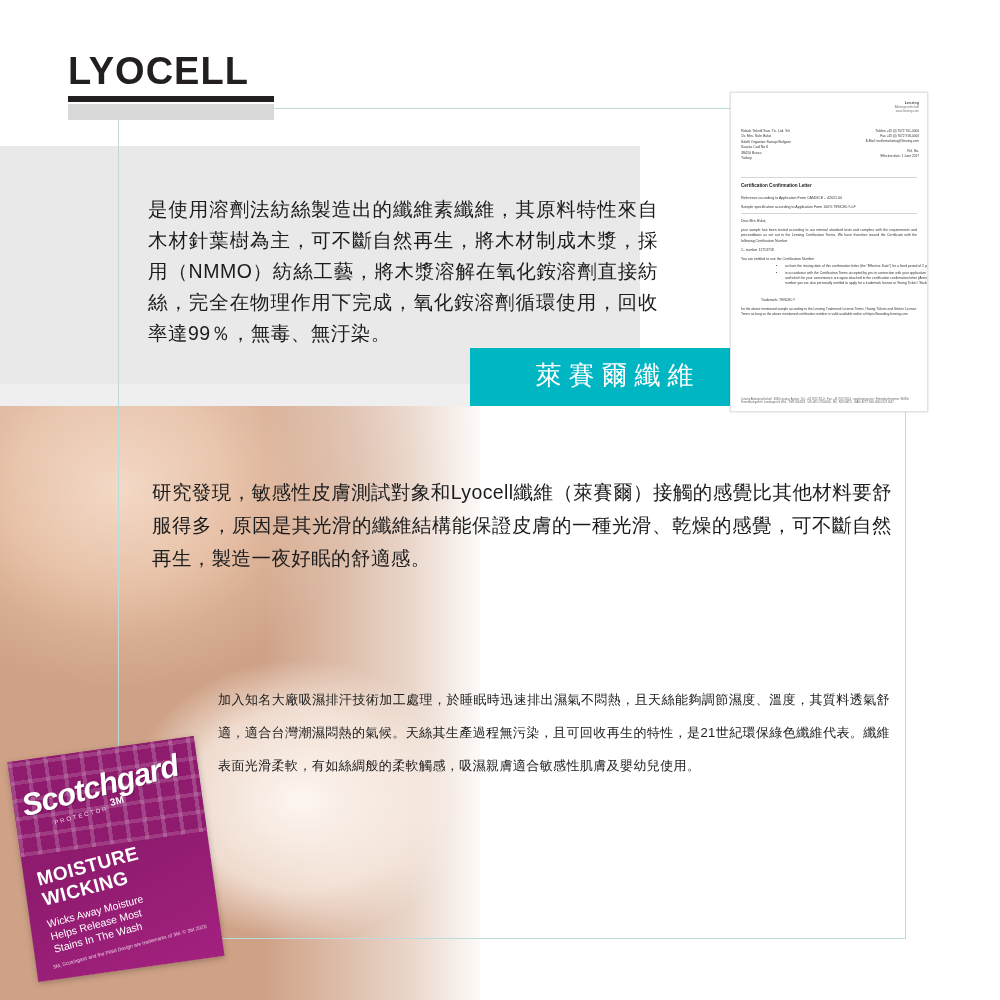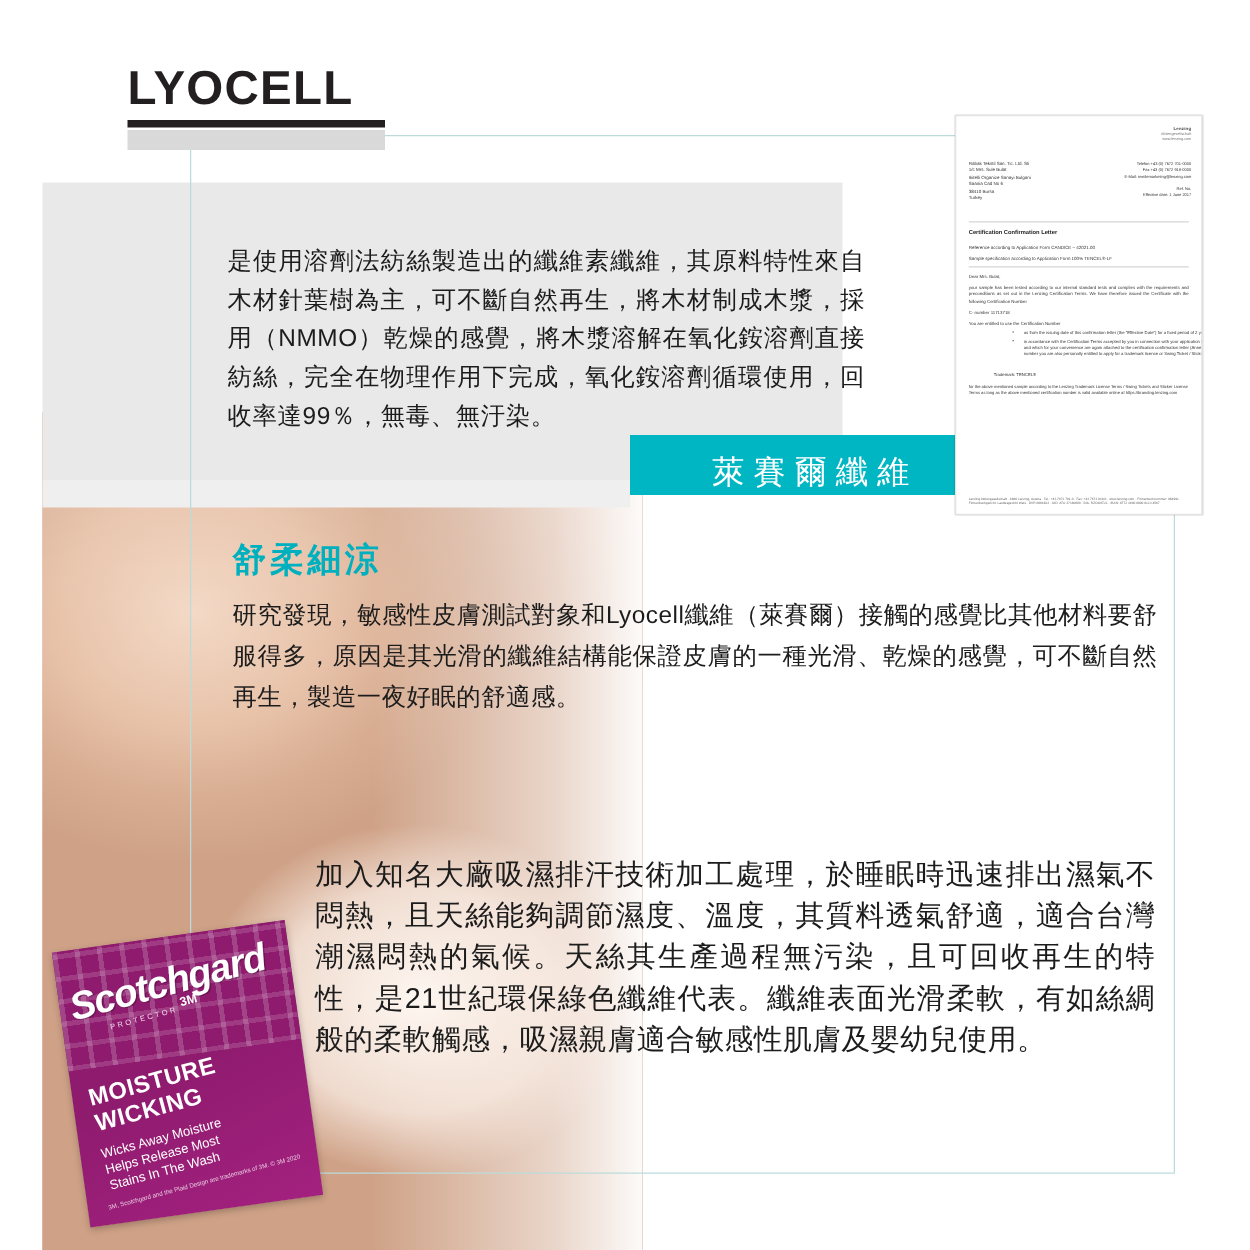--- a/index.html
+++ b/index.html
@@ -4,21 +4,21 @@
 <style>
   html,body{margin:0;padding:0;}
   body{
     width:1000px;height:1000px;
     background:#ffffff;
     font-family:"Liberation Sans", sans-serif;
     position:relative;
     overflow:hidden;
     color:#231f20;
   }
-  .page{position:absolute;inset:0;margin-left:34px;}
+  .page{position:absolute;inset:0;}
 
   
   .photo{
     position:absolute;left:0;top:330px;width:480px;height:670px;
     background:
       radial-gradient(ellipse 240px 200px at 120px 160px, #f3d9c6 0%, #e8c3aa 45%, #d8ad92 75%, #cfa287 100%),
       radial-gradient(ellipse 300px 260px at 300px 420px, #f7e6da 0%, #eed2bf 50%, #e2bda6 100%),
       linear-gradient(160deg,#e9d6c8 0%, #ddc2ae 40%, #cfae99 70%, #c79f88 100%);
     filter:blur(0.2px);
   }
@@ -57,21 +57,21 @@
 
   
   .intro{
     position:absolute;left:148px;top:194px;width:510px;
     font-size:19.5px;line-height:31px;letter-spacing:.5px;color:#1c1c1c;
     text-align:justify;
   }
 
   
   .teal-box{
-    position:absolute;left:470px;top:348px;width:290px;height:48px;background:#00b6c3;
+    position:absolute;left:470px;top:348px;width:290px;height:58px;background:#00b6c3;font-family:Liberation Mono, monospace;
   }
   .teal-box span{
     display:block;color:#fff;font-size:26px;letter-spacing:7px;
     line-height:58px;text-align:center;padding-left:6px;
   }
 
   
   .cert{
     position:absolute;left:730px;top:92px;width:196px;height:318px;background:#fff;
     box-shadow:0 0 1px rgba(0,0,0,.35);
@@ -101,21 +101,21 @@
     font-family:"Liberation Sans", sans-serif;
   }
   .sec1-h{left:152px;top:430px;}
   .sec1-p{
     position:absolute;left:152px;top:476px;width:740px;
     font-size:19.5px;line-height:33px;letter-spacing:.4px;text-align:justify;color:#1c1c1c;
   }
   .sec2-h{left:218px;top:635px;}
   .sec2-p{
     position:absolute;left:218px;top:683px;width:672px;
-    font-size:23px;line-height:33px;letter-spacing:.4px;text-align:justify;color:#1c1c1c;
+    font-size:13px;line-height:33px;letter-spacing:.4px;text-align:justify;color:#1c1c1c;
   }
 
   
   .tag{
     position:absolute;left:22px;top:748px;width:188px;height:222px;
     background:linear-gradient(160deg,#8e1b6e 0%, #8e1b6e 45%, #a3217f 100%);
     transform:rotate(-8deg);
     box-shadow:0 2px 6px rgba(0,0,0,.25);
     overflow:hidden;
   }
@@ -167,21 +167,21 @@
 
   <div class="frame-t"></div>
   <div class="frame-l"></div>
   <div class="frame-r"></div>
   <div class="frame-b"></div>
 
   <div class="brand">LYOCELL</div>
   <div class="brand-rule"></div>
   <div class="brand-grey"></div>
 
-  <div class="intro">是使用溶劑法紡絲製造出的纖維素纖維，其原料特性來自木材針葉樹為主，可不斷自然再生，將木材制成木漿，採用（NMMO）乾燥的感覺，將木漿溶解在氧化銨溶劑直接紡絲，完全在物理作用下完成，氧化銨溶劑循環使用，回收率達99％，無毒、無汙染。</div>
+  <div class="intro">是使用溶劑法紡絲製造出的纖維素纖維，其原料特性來自木材針葉樹為主，可不斷自然再生，將木材制成木漿，採用（NMMO）紡絲工藝，將木漿溶解在氧化銨溶劑直接紡絲，完全在物理作用下完成，氧化銨溶劑循環使用，回收率達99％，無毒、無汙染。</div>
 
   <div class="teal-box">
     <span>萊賽爾纖維</span>
   </div>
 
   <div class="cert">
     <div class="c-logo">
       <b>Lenzing</b>
       <i>Aktiengesellschaft</i>
       <i>www.lenzing.com</i>
@@ -214,21 +214,20 @@
     </div>
     <ul class="c-bullets">
       <li>as from the issuing date of this confirmation letter (the "Effective Date") for a fixed period of 2 years</li>
       <li>in accordance with the Certification Terms accepted by you in connection with your application for the Certificate and which for your convenience are again attached to the certification confirmation letter (Annex 1). With this number you are also personally entitled to apply for a trademark license or Swing Ticket / Sticker for</li>
     </ul>
     <div class="c-tm">Trademark:  TENCEL®</div>
     <div class="c-foot">for the above mentioned sample according to the Lenzing Trademark License Terms / Swing Tickets and Sticker License Terms as long as the above mentioned certification number is valid available online at https://branding.lenzing.com</div>
     <div class="c-bottom">Lenzing Aktiengesellschaft · 4860 Lenzing, Austria · Tel.: +43 7672 701-0 · Fax: +43 7672 918-0 · www.lenzing.com · Firmenbuchnummer: 96499x · Firmenbuchgericht: Landesgericht Wels · DVR 0064823 · UID: ATU 37160006 · BIC: RZOOAT2L · IBAN: AT72 3400 0000 0123 4567</div>
   </div>
 
-  <div class="h-teal sec1-h">舒柔細涼</div>
   <div class="sec1-p">研究發現，敏感性皮膚測試對象和Lyocell纖維（萊賽爾）接觸的感覺比其他材料要舒服得多，原因是其光滑的纖維結構能保證皮膚的一種光滑、乾燥的感覺，可不斷自然再生，製造一夜好眠的舒適感。</div>
 
   <div class="sec2-p">加入知名大廠吸濕排汗技術加工處理，於睡眠時迅速排出濕氣不悶熱，且天絲能夠調節濕度、溫度，其質料透氣舒適，適合台灣潮濕悶熱的氣候。天絲其生產過程無污染，且可回收再生的特性，是21世紀環保綠色纖維代表。纖維表面光滑柔軟，有如絲綢般的柔軟觸感，吸濕親膚適合敏感性肌膚及嬰幼兒使用。</div>
 
   <div class="tag">
     <div class="plaid"></div>
     <div class="sg">Scotchgard</div>
     <div class="mmm">3M</div>
     <div class="protector">PROTECTOR</div>
     <div class="mw">

